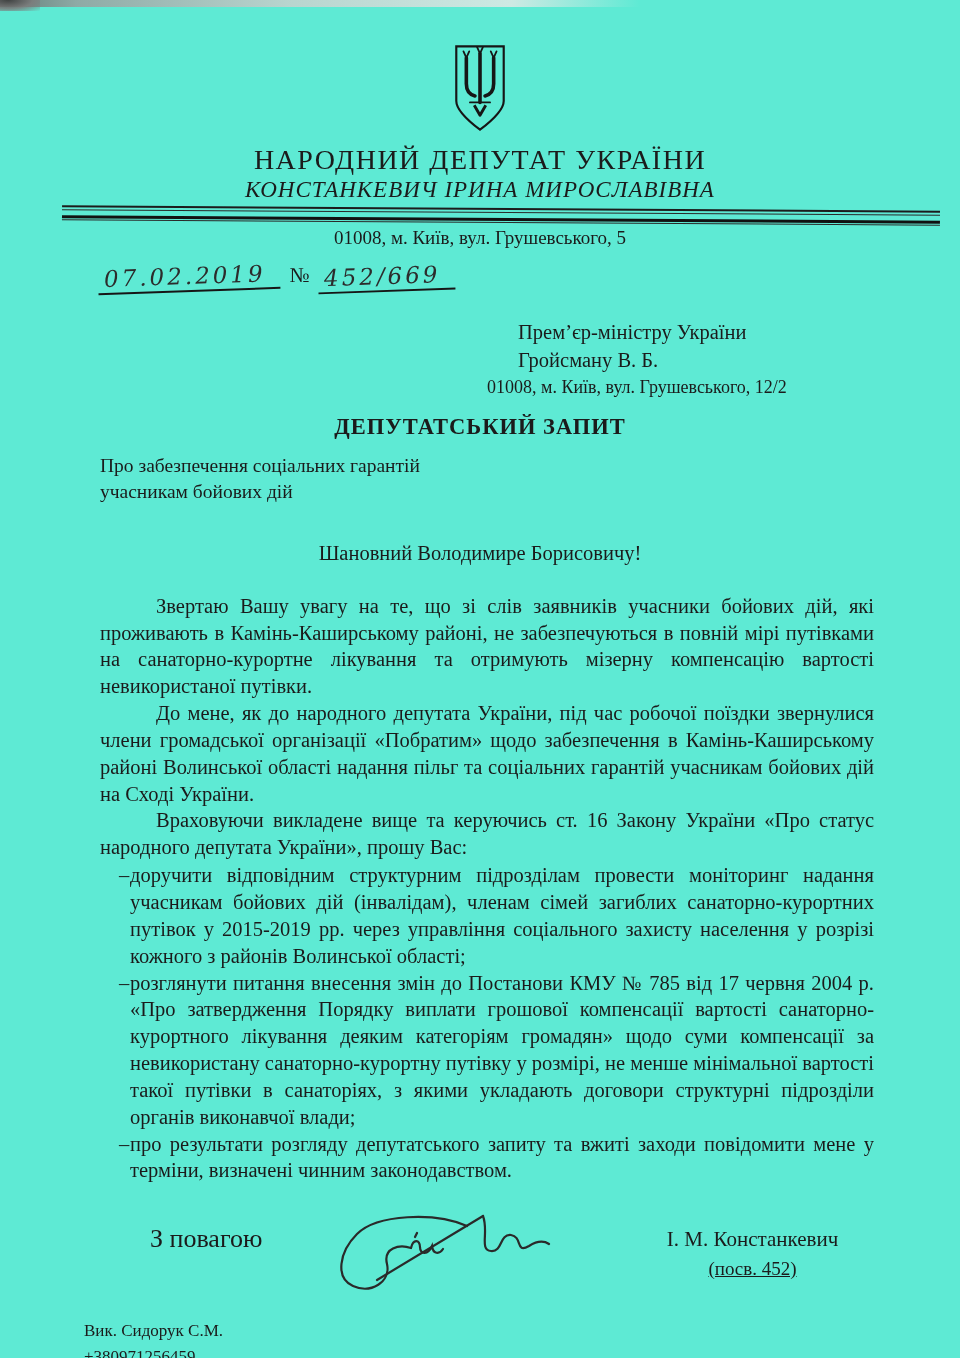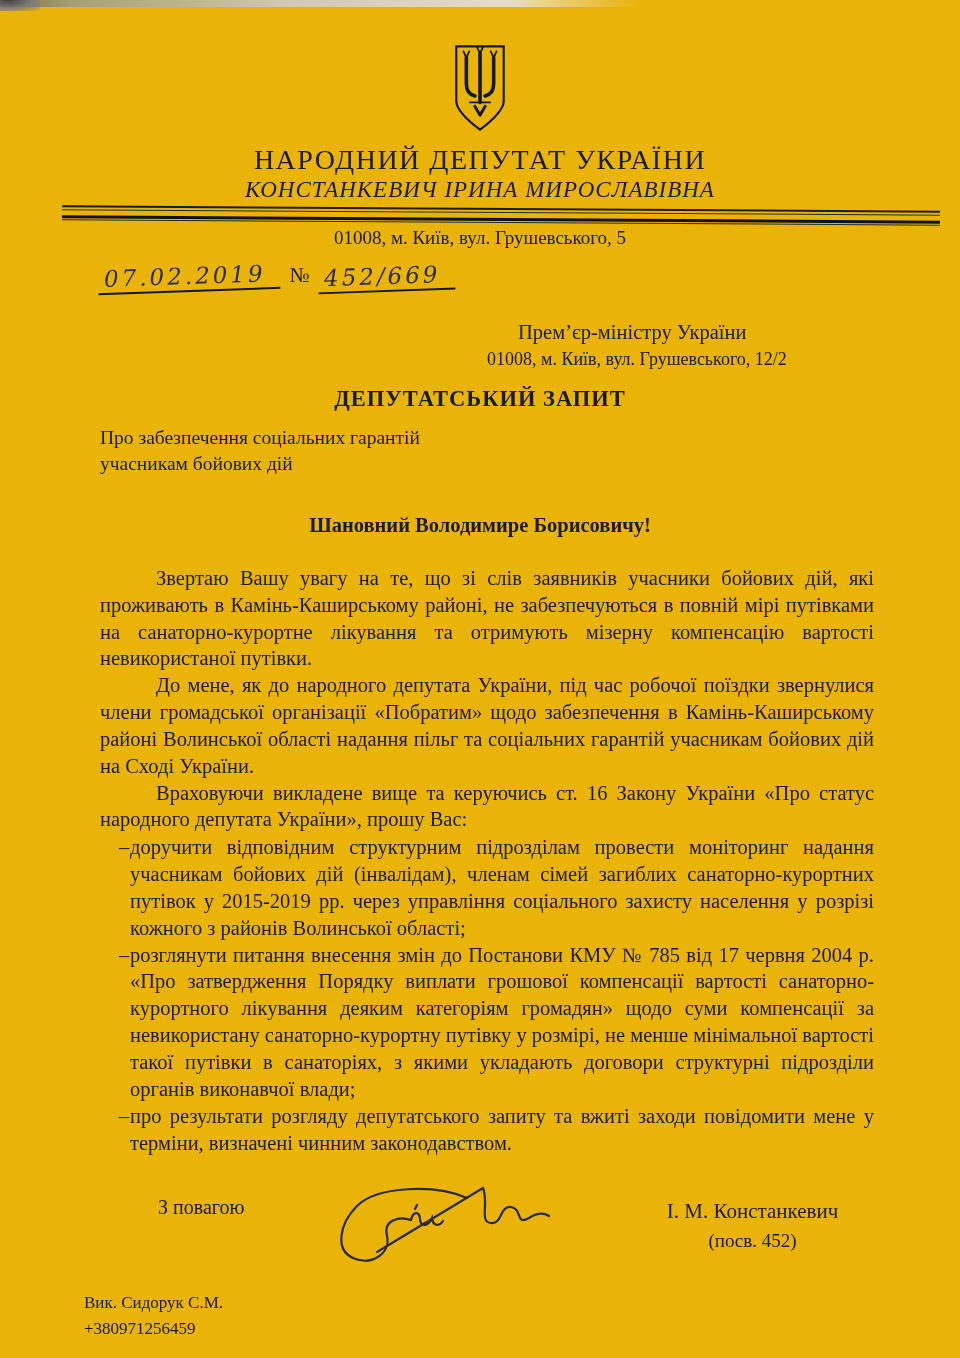--- a/index.html
+++ b/index.html
@@ -1,21 +1,21 @@
 <!DOCTYPE html>
 <html lang="uk"><head>
 <meta charset="utf-8">
 <style>
   * { margin:0; padding:0; box-sizing:border-box; }
   html,body { background:#8a8a8a; }
   .page {
     position:relative;
     width:960px; height:1358px;
     margin:0 auto;
-    background:#eab308;
+    background:#5eead4;
     color:#1b1b1b;
     font-family:"Liberation Serif","DejaVu Serif",serif;
     overflow:hidden;
   }
   
   .top-smudge{
     position:absolute; top:0; left:0; width:640px; height:7px;
     background:linear-gradient(90deg,#5f5f5f 0%,#9a9a9a 12%,#cfcfcd 45%,#e9e9e7 80%,rgba(255,255,255,0) 100%);
     opacity:.8;
   }
@@ -43,35 +43,35 @@
   }
   .hand-underline{ border-bottom:2px solid #161616; padding:0 14px 1px 6px; }
   .ref-no{ display:inline-block; font-size:21px; margin:0 8px 0 10px; vertical-align:2px; }
   
   .recipient{ margin:16px 0 0 487px; line-height:1.36; }
   .recipient .r1,.recipient .r2{ font-size:20.5px;margin-left:31px; }
   .recipient .r3{ font-size:18px; }
   
   .doc-title{ margin-top:15px; text-align:center; font-size:22.5px; font-weight:bold; letter-spacing:1px; }
   .subject{ margin:13px 0 0 100px; font-size:19.5px; line-height:1.32; }
-  .salutation{ margin-top:37px; text-align:center; font-size:20.5px;font-weight:bold; }
+  .salutation{ margin-top:37px; text-align:center; font-size:20.5px; }
   
   .body-text{ margin:28px 86px 0 100px; font-size:20.5px; line-height:1.31; }
   .body-text p{ text-align:justify; text-indent:56px; }
   .req-list{ margin-top:1px; }
   .req-item{ display:flex; }
   .req-item .marker{ flex:0 0 30px; padding-left:19px; }
   .req-item .txt{ flex:1; text-align:justify; }
   
   .closing{ position:relative; margin-top:24px; height:108px; }
-  .regards{ position:absolute; left:158px; top:16px; font-size:20px;text-align:right; }
+  .regards{ position:absolute; left:150px; top:16px; font-size:26px;text-align:right; }
   .signature{ position:absolute; left:325px; top:-4px; width:240px; height:92px; }
   .signer{ position:absolute; left:645px; top:16px; width:215px; text-align:center; line-height:1.45; }
   .signer .sname{ font-size:21px; }
-  .signer .sid{ font-size:19px; }
+  .signer .sid{ font-size:19px;text-decoration:underline; }
   .executor{ margin:2px 0 0 84px; font-size:17px; line-height:1.5; }
 </style>
 </head>
 <body>
 
 <div class="page">
 
   <div class="top-smudge"></div>
   <div class="corner-blot"></div>
 
@@ -101,20 +101,21 @@
   </div>
 
   <div class="hq-address">01008, м. Київ, вул. Грушевського, 5</div>
 
   <div class="ref-line">
     <span class="hand hand-underline">07.02.2019</span><span class="ref-no">№</span><span class="hand hand-underline">452/669</span>
   </div>
 
   <div class="recipient">
     <div class="r1">Прем’єр-міністру України</div>
+    <div class="r2">Гройсману В. Б.</div>
     <div class="r3">01008, м. Київ, вул. Грушевського, 12/2</div>
   </div>
 
   <h3 class="doc-title">ДЕПУТАТСЬКИЙ ЗАПИТ</h3>
   <div class="subject">
     <div>Про забезпечення соціальних гарантій</div>
     <div>учасникам бойових дій</div>
   </div>
 
   <div class="salutation">Шановний Володимире Борисовичу!</div>

